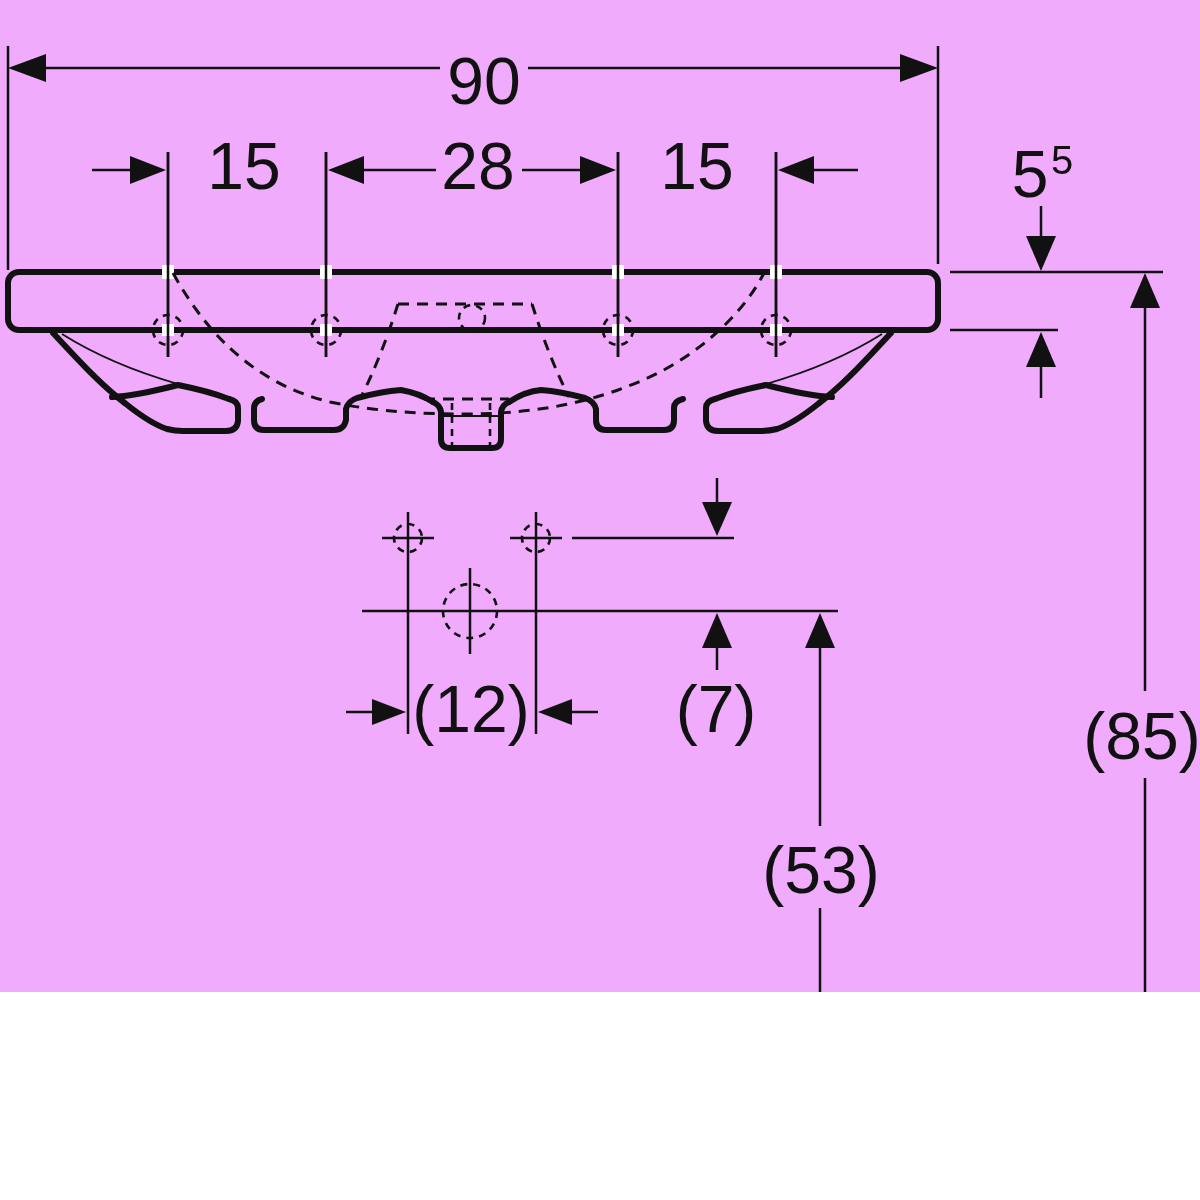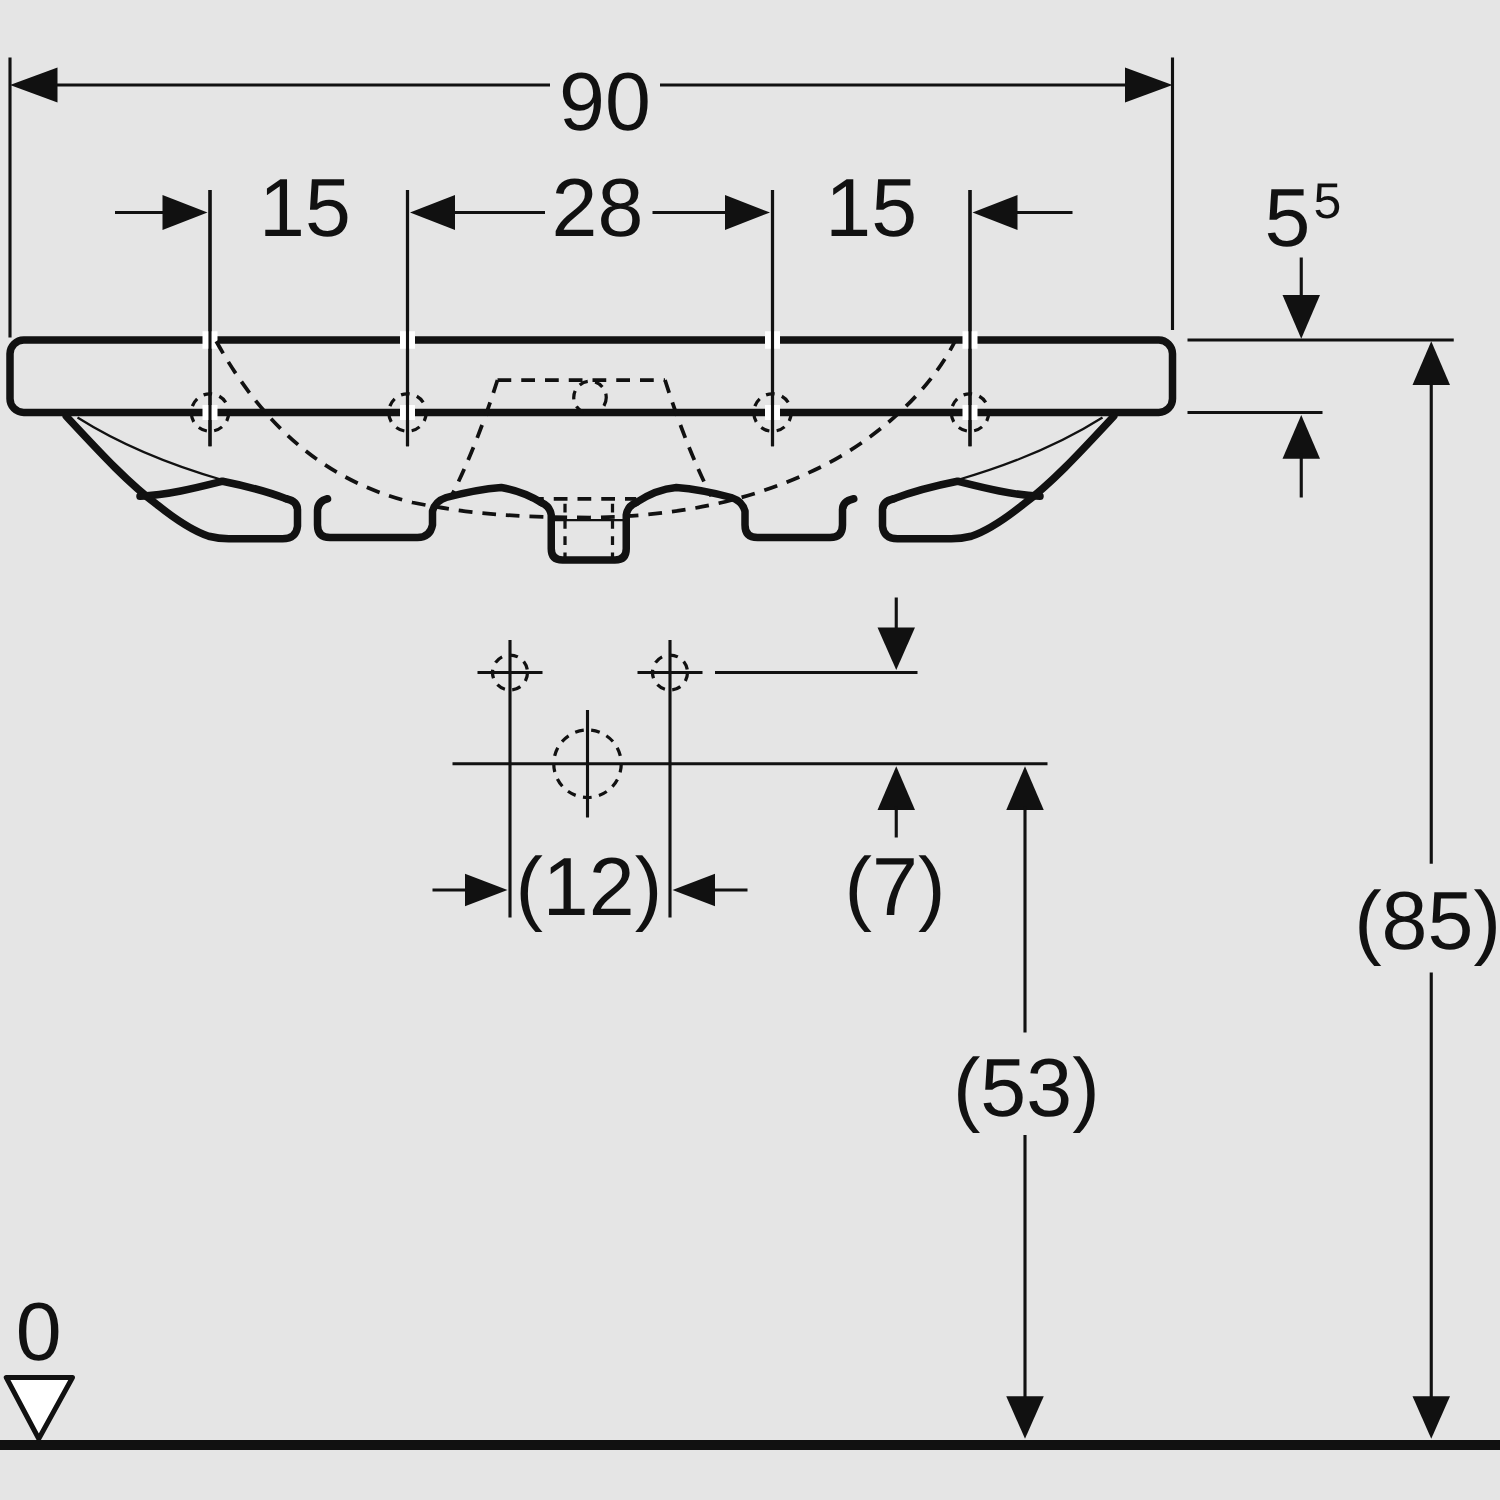--- a/index.html
+++ b/index.html
@@ -1,16 +1,16 @@
 <!DOCTYPE html>
 <html><head>
 <meta charset="utf-8">
 <style>
   html,body{margin:0;padding:0;background:#ffffff;}
-  .stage{width:1200px;height:1200px;position:relative;background:#e5e5e5;overflow:hidden;}
+  .stage{width:1200px;height:992px;position:relative;background:#f0abfc;overflow:hidden;}
   svg{display:block;}
   .thick{stroke:#111;stroke-width:6;fill:none;stroke-linecap:round;stroke-linejoin:round;}
   .thin{stroke:#111;stroke-width:2.5;fill:none;stroke-linecap:butt;}
   .hair{stroke:#111;stroke-width:1.8;fill:none;}
   .dash{stroke:#111;stroke-width:3;fill:none;stroke-dasharray:11 8;stroke-linecap:butt;}
   .dashc{stroke:#111;stroke-width:2.6;fill:none;stroke-dasharray:7 6;}
   .head{fill:#111;stroke:none;}
   .txt{font-family:"Liberation Sans",sans-serif;font-size:66px;fill:#111;}
   .sup{font-family:"Liberation Sans",sans-serif;font-size:40px;fill:#111;}
   .mid{text-anchor:middle;}

